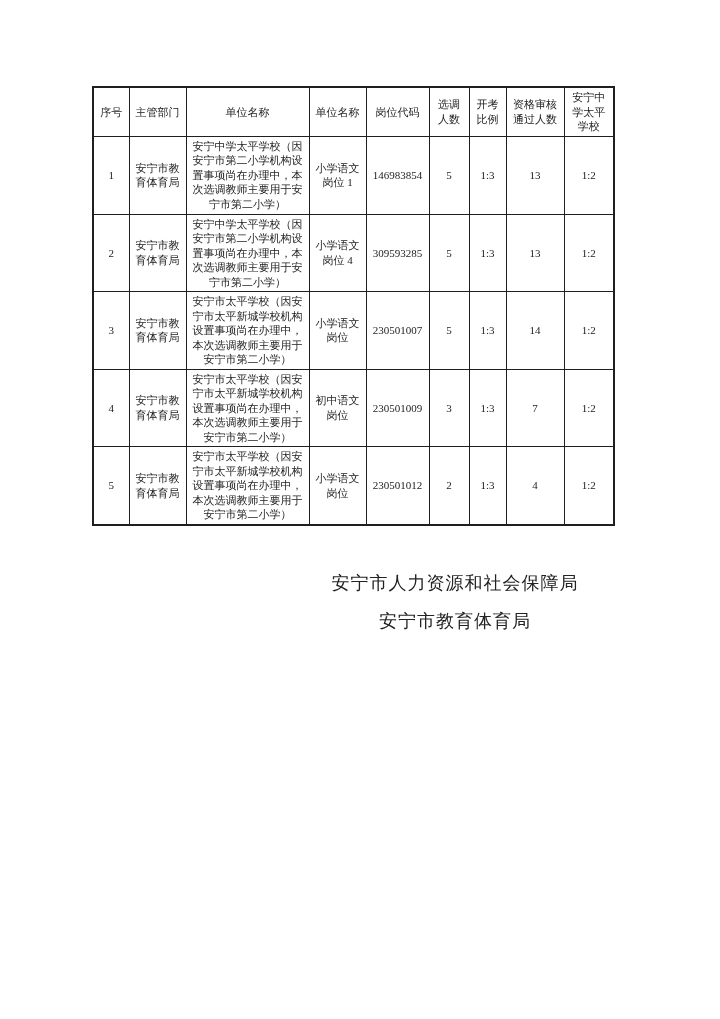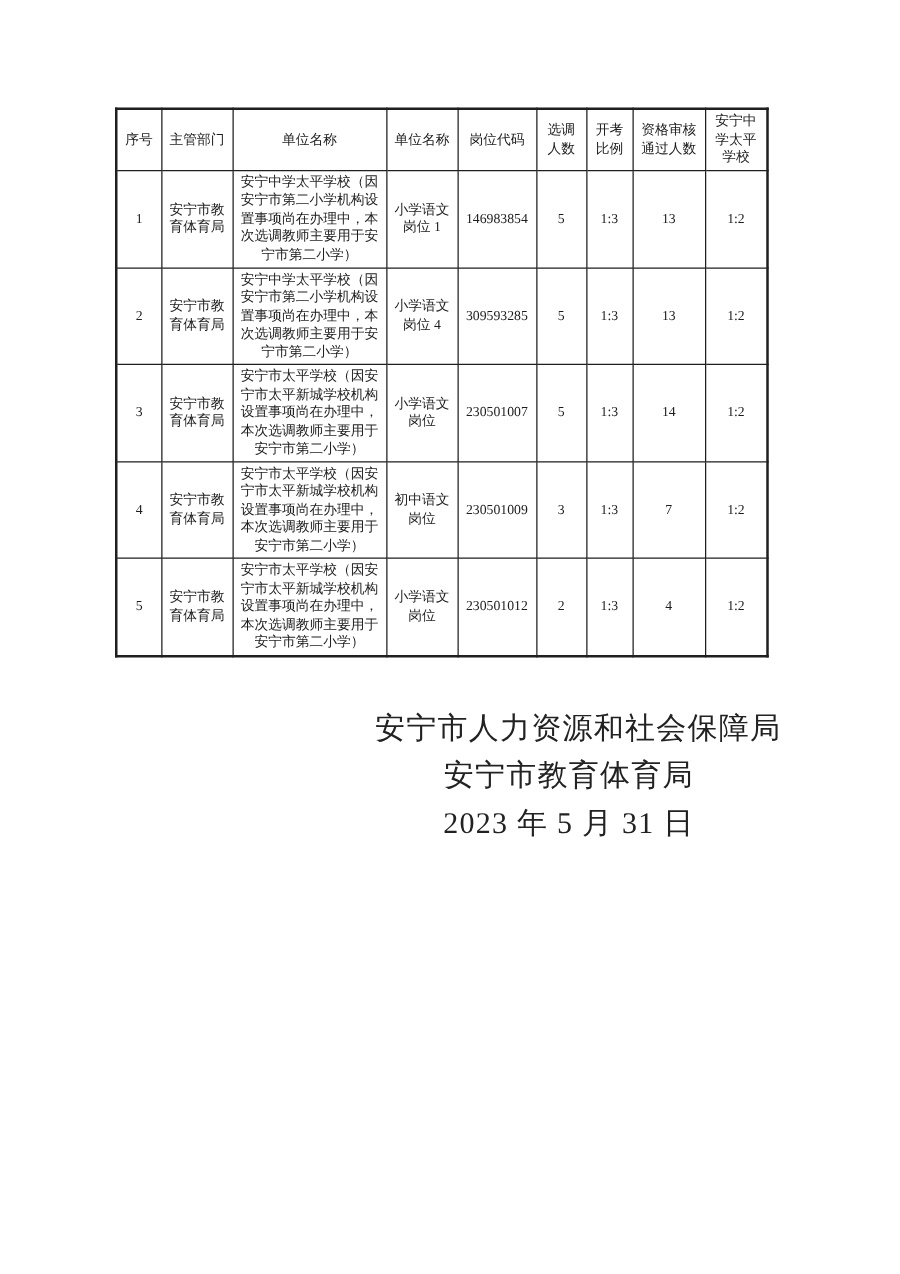--- a/index.html
+++ b/index.html
@@ -43,21 +43,21 @@
   .position-table tbody tr:nth-child(3) { height: 74px; }
   .position-table tbody tr:nth-child(4) { height: 72px; }
   .position-table tbody tr:nth-child(5) { height: 66px; }
   .position-table td.unit { padding: 2px 5px; }
   .signature-block {
     position: absolute;
     left: 300px;
     top: 564px;
     width: 310px;
     text-align: center;
-    font-size: 24px;
+    font-size: 18px;
     letter-spacing: 1px;
     color: #222222;
   }
   .signature-block .sig-line {
     height: 38px;
     line-height: 38px;
     white-space: nowrap;
   }
 </style>
 </head>
@@ -145,16 +145,15 @@
         <td>1:3</td>
         <td>4</td>
         <td>1:2</td>
       </tr>
     </tbody>
   </table>
 
   <div class="signature-block">
     <div class="sig-line">安宁市人力资源和社会保障局</div>
     <div class="sig-line">安宁市教育体育局</div>
-    <div class="sig-line">2023 年 5 月 31 日</div>
   </div>
 
 </div>
 
 </body></html>

